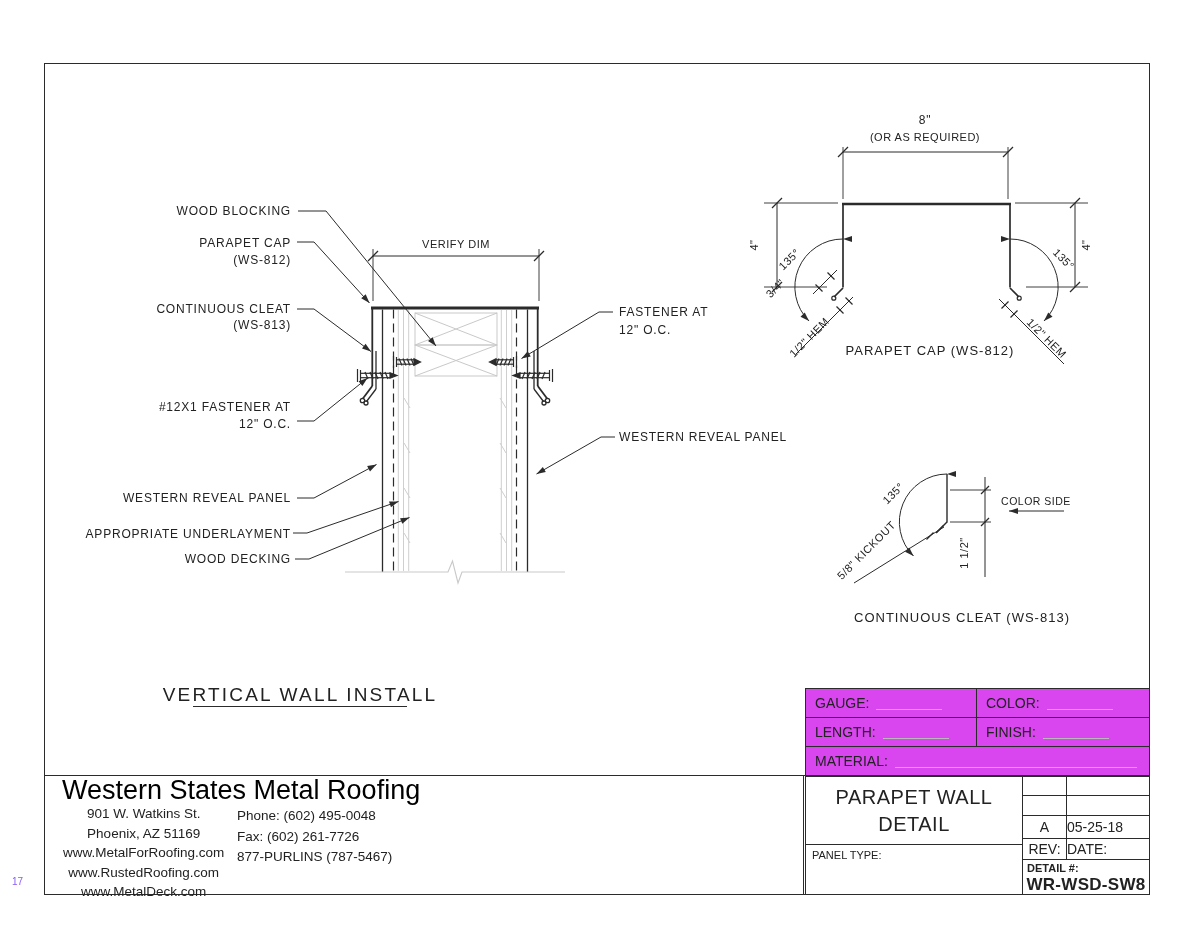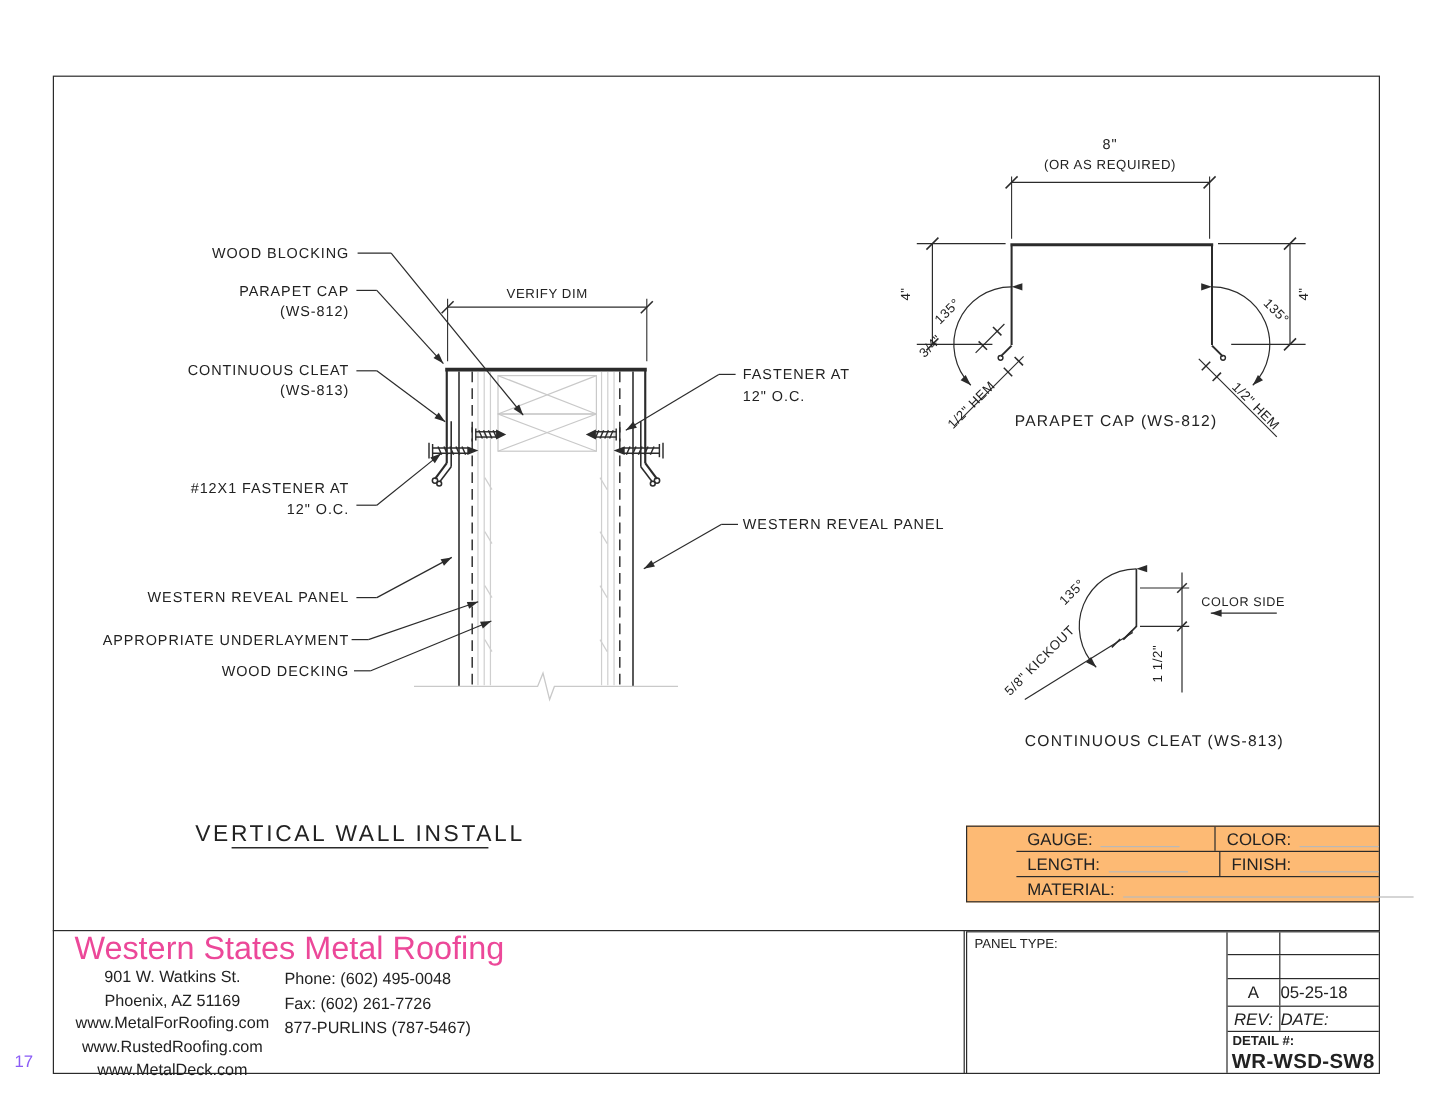--- a/index.html
+++ b/index.html
@@ -1,55 +1,55 @@
 <!DOCTYPE html>
 <html><head>
 <meta charset="utf-8">
 <style>
   html,body{margin:0;padding:0;}
   body{width:1200px;height:927px;position:relative;background:#fff;
        font-family:"Liberation Sans",sans-serif;color:#222;overflow:hidden;}
   .abs{position:absolute;}
   #sheet-border{left:44px;top:63px;width:1106px;height:832px;border:1.6px solid #2b2b2b;box-sizing:border-box;}
-  #page-number{left:12px;top:876px;font-size:14px;color:#8b5cf6;}
+  #page-number{left:12px;top:876px;font-size:10px;color:#8b5cf6;}
   #drawing-svg{left:0;top:0;width:1200px;height:927px;}
   svg text{fill:#222;font-family:"Liberation Sans",sans-serif;}
   .cad{font-size:12px;letter-spacing:0.8px;}
   .cadsm{font-size:11px;letter-spacing:0.5px;}
   .cap13{font-size:13px;letter-spacing:1px;}
   
   #bottom-hline{left:44px;top:774.5px;width:1106px;height:0;border-top:1.5px solid #2b2b2b;}
   #bottom-vline{left:803px;top:775px;width:0;height:120px;border-left:1.5px solid #2b2b2b;}
   
-  #spec-table{left:805px;top:688px;width:345px;height:64px;border:1.5px solid #2b2b2b;box-sizing:border-box;display:flex;flex-direction:column;background:#fdba74;padding-left:41px;}
+  #spec-table{left:805px;top:688px;width:345px;height:88px;border:1.5px solid #2b2b2b;box-sizing:border-box;display:flex;flex-direction:column;background:#d946ef;}
   .spec-row{flex:1;display:flex;border-bottom:1.4px solid #2b2b2b;}
   .spec-row:last-child{border-bottom:none;}
   .spec-cell{display:flex;align-items:center;padding-left:9px;font-size:14px;}
   .spec-cell.half1{width:171px;border-right:1.4px solid #2b2b2b;box-sizing:border-box;}
   .spec-cell.half2{flex:1;}
   .blank-line{display:inline-block;height:13px;border-bottom:1.2px solid #b9b9b9;margin-left:7px;}
   .blank-sm{width:66px;} .blank-lg{width:242px;}
   
   #title-section{left:805px;top:775.5px;width:345px;height:119.5px;border:1.5px solid #2b2b2b;box-sizing:border-box;display:flex;background:#fff;}
   #tb-left{width:217px;border-right:1.4px solid #2b2b2b;box-sizing:border-box;display:flex;flex-direction:column;}
   #tb-title{height:68px;border-bottom:1.4px solid #2b2b2b;box-sizing:border-box;text-align:center;font-size:20px;line-height:27px;padding-top:7px;letter-spacing:0.5px;}
   #tb-panel{flex:1;position:relative;}
   #tb-panel-label{position:absolute;left:6px;top:4px;font-size:11px;}
   #tb-panel-value{position:absolute;left:0;right:0;top:19px;text-align:center;font-size:20px;letter-spacing:0.5px;}
   #tb-right{flex:1;display:flex;flex-direction:column;}
   .rev-row{display:flex;border-bottom:1.4px solid #2b2b2b;}
   .rev-c1{width:44px;border-right:1.4px solid #2b2b2b;box-sizing:border-box;text-align:center;font-size:14px;}
   .rev-c2{flex:1;text-align:left;font-size:14px;}
   .r-h18{height:18px;} .r-h19{height:19px;}
-  .r-h22{height:22px;line-height:22px;} .r-h20{height:20px;line-height:20px;font-style:italic;}
+  .r-h22{height:22px;line-height:22px;} .r-h20{height:20px;line-height:20px;}
   #detail-cell{flex:1;position:relative;font-weight:bold;}
   #detail-label{position:absolute;left:4px;top:2px;font-size:11px;}
   #detail-number{position:absolute;left:0;right:0;top:15px;text-align:center;font-size:17px;letter-spacing:0.3px;}
   
-  #company-name{left:62px;top:775px;font-size:27px;color:#ec4899;}
+  #company-name{left:62px;top:775px;font-size:27px;color:#000000;}
   #company-address{left:63px;top:804px;font-size:13.5px;line-height:19.5px;text-align:center;}
   #company-contact{left:237px;top:806px;width:200px;text-align:left;font-size:13.5px;line-height:20.5px;}
 </style>
 </head>
 <body>
 
 <div id="sheet-border" class="abs"></div>
 <div id="page-number" class="abs">17</div>
 
 <svg id="drawing-svg" class="abs" viewBox="0 0 1200 927">
@@ -317,20 +317,24 @@
   <div class="spec-row">
     <div class="spec-cell">
         <span>MATERIAL:</span>
         <span class="blank-line blank-lg"></span>
       </div>
   </div>
 </div>
 
 <div id="title-section" class="abs">
   <div id="tb-left">
+    <div id="tb-title">
+      <div>PARAPET WALL</div>
+      <div>DETAIL</div>
+    </div>
     <div id="tb-panel">
       <div id="tb-panel-label">PANEL TYPE:</div>
     </div>
   </div>
   <div id="tb-right">
     <div class="rev-row r-h18">
         <div class="rev-c1"></div>
         <div class="rev-c2"></div>
       </div>
     <div class="rev-row r-h19">

